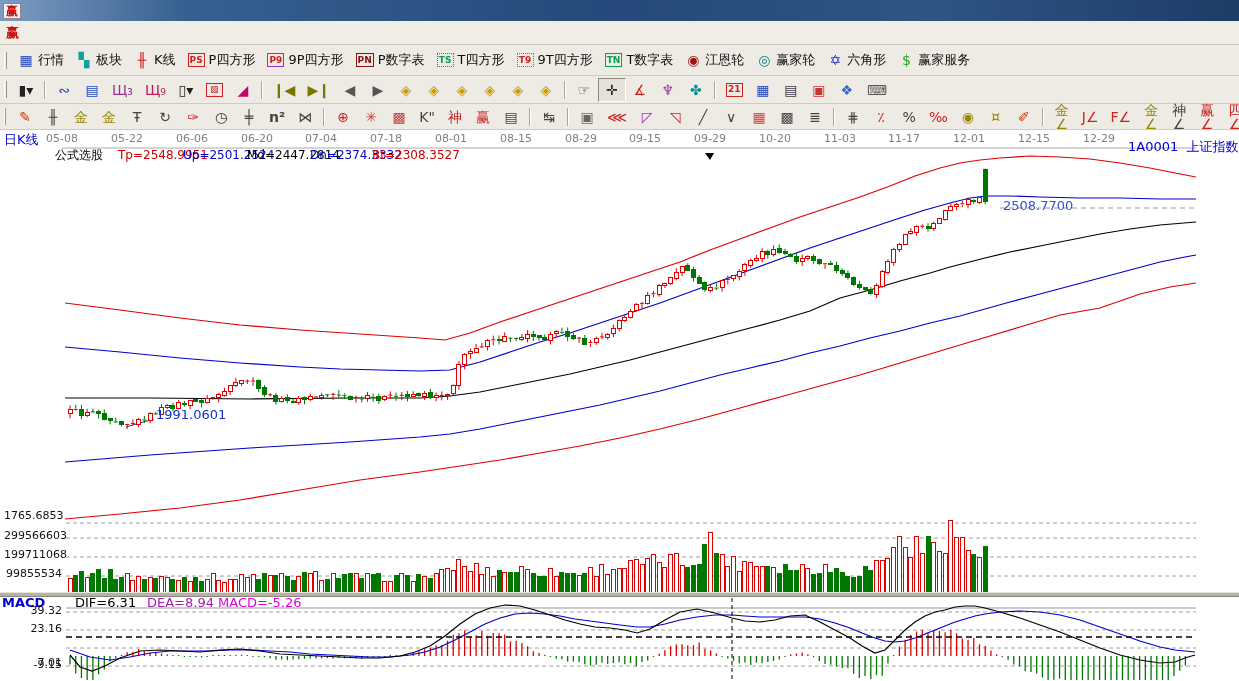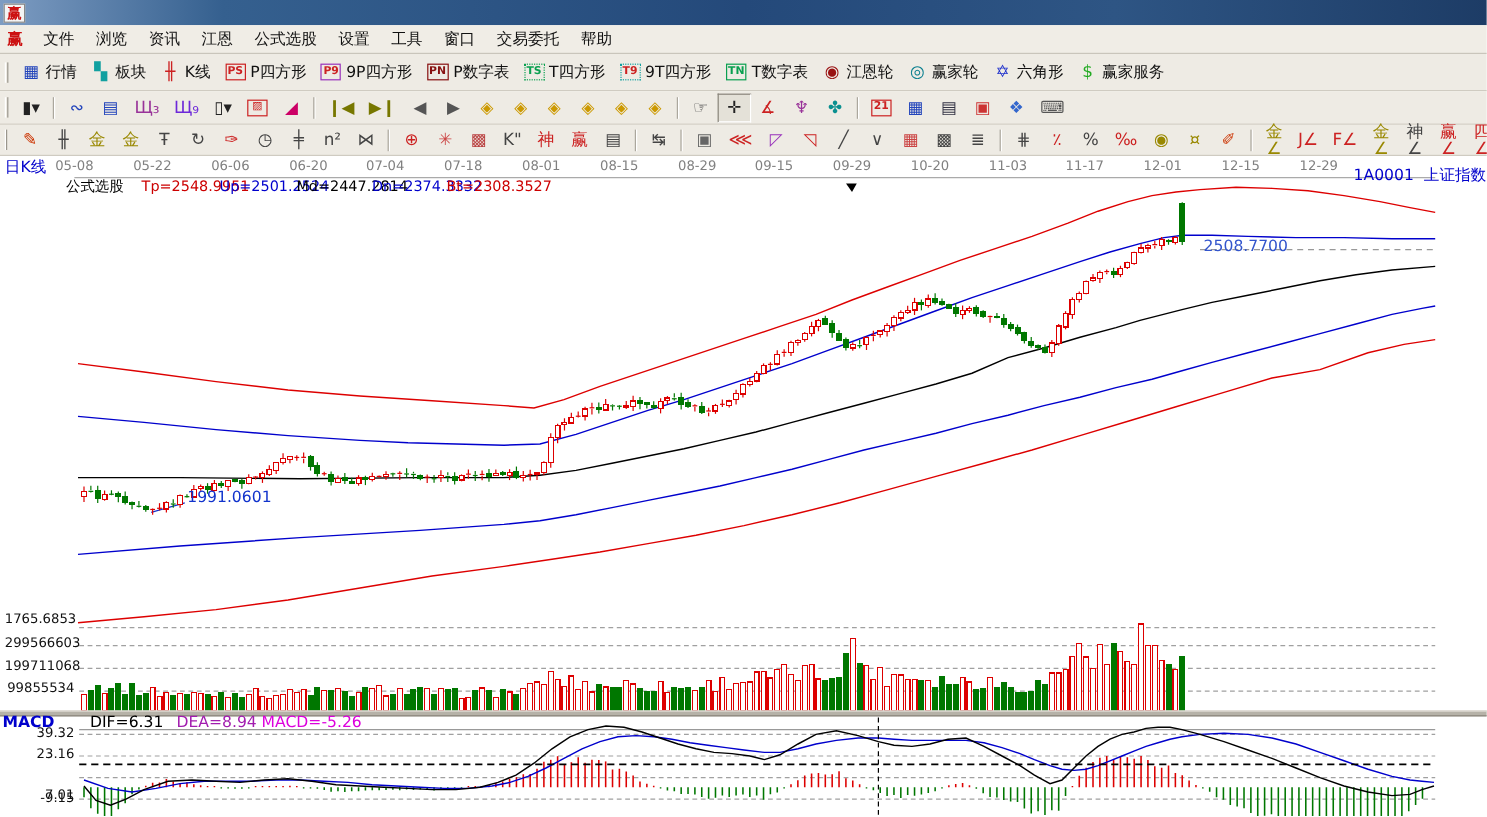--- a/index.html
+++ b/index.html
@@ -45,21 +45,20 @@
 </style>
 </head>
 <body>
 
 <div class="win">
   <div class="titlebar">
     <span class="logo">赢</span>
   </div>
   <div class="menubar">
     <span class="mlogo">赢</span>
-    <span id="menu"><span class="menu-item">文件</span><span class="menu-item">浏览</span><span class="menu-item">资讯</span><span class="menu-item">江恩</span><span class="menu-item">公式选股</span><span class="menu-item">设置</span><span class="menu-item">工具</span><span class="menu-item">窗口</span><span class="menu-item">交易委托</span><span class="menu-item">帮助</span></span>
   </div>
   <div class="tb" id="tb1">
       <span class="grip"></span>
       <button class="tbtn">
         <span class="ticon" style="color: rgb(34, 68, 187);">▦</span>
         <span>行情</span>
       </button>
       <button class="tbtn">
         <span class="ticon" style="color: rgb(17, 160, 160);">▚</span>
         <span>板块</span>
@@ -118,21 +117,21 @@
       <button class="tbtn">
         <span class="ticon" style="color: rgb(34, 68, 187);">∾</span>
       </button>
       <button class="tbtn">
         <span class="ticon" style="color: rgb(34, 68, 187);">▤</span>
       </button>
       <button class="tbtn">
         <span class="ticon" style="color: rgb(153, 51, 153);">Щ₃</span>
       </button>
       <button class="tbtn">
-        <span class="ticon" style="color: #6d28d9; text-align: right;">Щ₉</span>
+        <span class="ticon" style="color: #be185d; text-align: right;">Щ₉</span>
       </button>
       <button class="tbtn">
         <span class="ticon" style="color: rgb(34, 34, 34);">▯▾</span>
       </button>
       <button class="tbtn">
         <span class="ticon boxed" style="color: rgb(204, 34, 34); border-color: rgb(204, 34, 34);">▨</span>
       </button>
       <button class="tbtn">
         <span class="ticon" style="color: rgb(204, 0, 102);">◢</span>
       </button>
@@ -226,21 +225,21 @@
       <button class="tbtn">
         <span class="ticon" style="color: rgb(204, 34, 34);">✑</span>
       </button>
       <button class="tbtn">
         <span class="ticon" style="color: rgb(68, 68, 68);">◷</span>
       </button>
       <button class="tbtn">
         <span class="ticon" style="color: rgb(68, 68, 68);">╪</span>
       </button>
       <button class="tbtn">
-        <span class="ticon" style="color: rgb(68, 68, 68);">n²</span>
+        <span class="ticon" style="color: rgb(68, 68, 68); font-weight: bold;">n²</span>
       </button>
       <button class="tbtn">
         <span class="ticon" style="color: rgb(68, 68, 68);">⋈</span>
       </button>
       <span class="tsep"></span>
       <button class="tbtn">
         <span class="ticon" style="color: rgb(204, 34, 34);">⊕</span>
       </button>
       <button class="tbtn">
         <span class="ticon" style="color: rgb(204, 68, 68);">✳</span>

